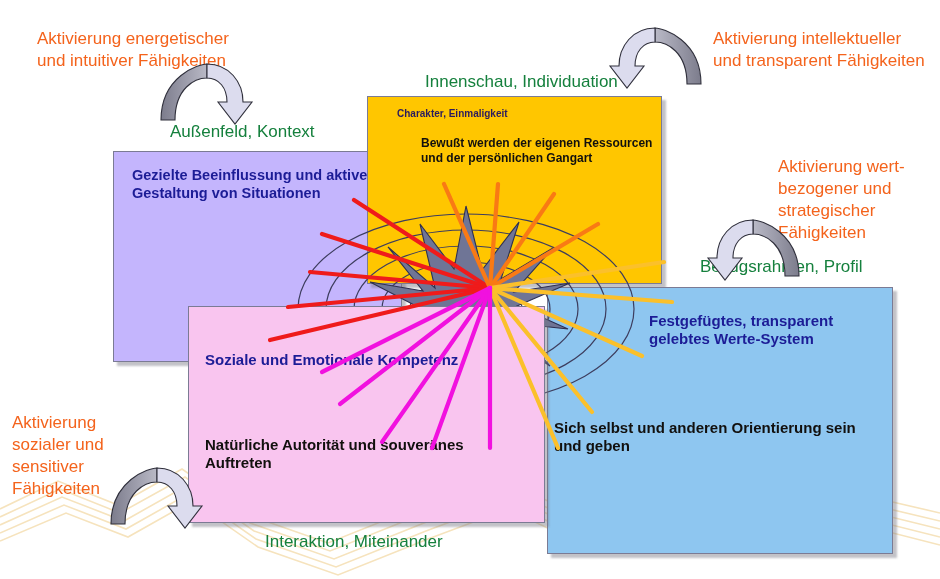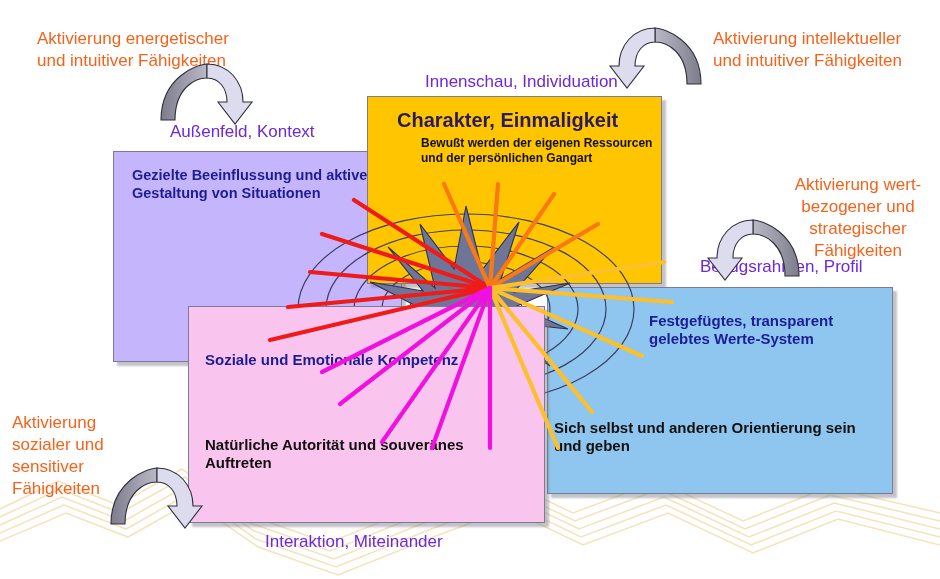--- a/index.html
+++ b/index.html
@@ -61,36 +61,36 @@
 
   #box-innenschau {
     left: 367px; top: 96px;
     width: 295px; height: 188px;
     background: #ffc600;
     z-index: 3;
   }
   #box-innenschau .qtitle {
     position: absolute;
     left: 29px; top: 11px;
-    font-size: 20px;
+    font-size: 10px;
     color: #2b1b5e;
     text-align: right;
   }
   #box-innenschau .qbody {
     position: absolute;
     left: 29px; top: 39px;
     width: 255px;
     font-size: 12px;
     color: #12100e;
     margin-left: 24px;
   }
 
   #box-bezugsrahmen {
     left: 547px; top: 287px;
-    width: 346px; height: 207px;
+    width: 346px; height: 267px;
     background: #8ec6f0;
     z-index: 3;
   }
   #box-bezugsrahmen .qtitle {
     position: absolute;
     left: 101px; top: 24px;
     width: 240px;
     font-size: 15px;
     color: #1c1c96;
   }
@@ -156,41 +156,41 @@
     line-height: 1.18;
     color: #ffffff;
     text-shadow: 1px 1px 1px rgba(60,60,70,0.85);
     pointer-events: none;
   }
 
   
   .caption {
     position: absolute;
     font-size: 17px;
-    color: #6d28d9;
+    color: #15803d;
     white-space: nowrap;
     z-index: 8;
   }
   #cap-aussenfeld { left: 152px; top: 122px; margin-left: 18px; }
   #cap-innenschau { left: 425px; top: 72px; }
   #cap-bezugsrahmen { left: 700px; top: 257px; }
   #cap-interaktion { left: 265px; top: 532px; text-align: center; }
 
   
   .activation {
     position: absolute;
     font-size: 17px;
     line-height: 1.3;
     color: #f4631c;
     z-index: 8;
     margin-top: 16px;
   }
   #act-energetisch { left: 37px; top: 12px; width: 200px; }
   #act-intellektuell { left: 713px; top: 12px; width: 215px; }
-  #act-wertbezogen { left: 778px; top: 158px; width: 160px; text-align: center; }
+  #act-wertbezogen { left: 778px; top: 140px; width: 160px; text-align: left; }
   #act-sozial { left: 12px; top: 396px; width: 125px; }
 
   
   .arrow {
     position: absolute;
     z-index: 8;
     pointer-events: none;
   }
   #arrow-tl { left: 155px; top: 58px; width: 100px; height: 72px; }
   #arrow-tr { left: 607px; top: 22px; width: 100px; height: 72px; }
@@ -279,21 +279,21 @@
     </g>
   </svg>
 
 
   <div class="caption" id="cap-aussenfeld">Außenfeld, Kontext</div>
   <div class="caption" id="cap-innenschau">Innenschau, Individuation</div>
   <div class="caption" id="cap-bezugsrahmen">Bezugsrahmen, Profil</div>
   <div class="caption" id="cap-interaktion">Interaktion, Miteinander</div>
 
   <div class="activation" id="act-energetisch">Aktivierung energetischer und intuitiver Fähigkeiten</div>
-  <div class="activation" id="act-intellektuell">Aktivierung intellektueller und intuitiver Fähigkeiten</div>
+  <div class="activation" id="act-intellektuell">Aktivierung intellektueller und transparent Fähigkeiten</div>
   <div class="activation" id="act-wertbezogen">Aktivierung wert-bezogener und strategischer Fähigkeiten</div>
   <div class="activation" id="act-sozial">Aktivierung sozialer und sensitiver Fähigkeiten</div>
 
   <svg class="arrow" id="arrow-tl" viewBox="0 0 100 72">
     <defs>
       <linearGradient id="gradDark" x1="0" y1="0" x2="1" y2="0">
         <stop offset="0%" stop-color="#7c7c8c"></stop>
         <stop offset="100%" stop-color="#b9b9c6"></stop>
       </linearGradient>
     </defs>

